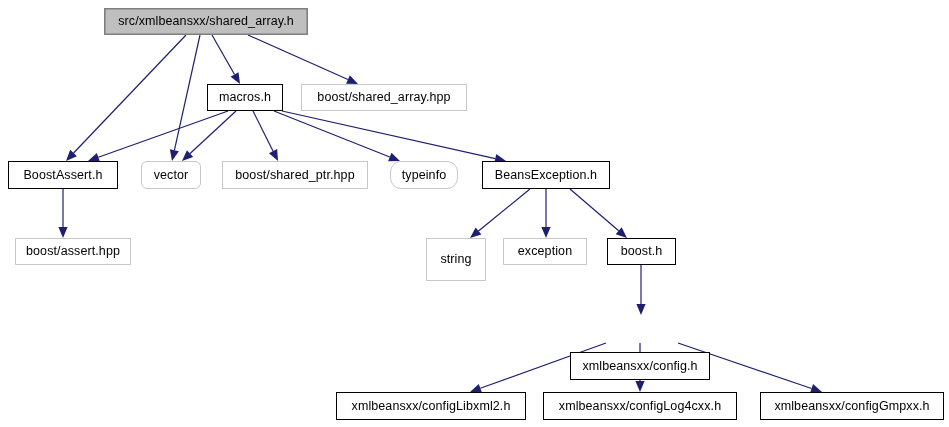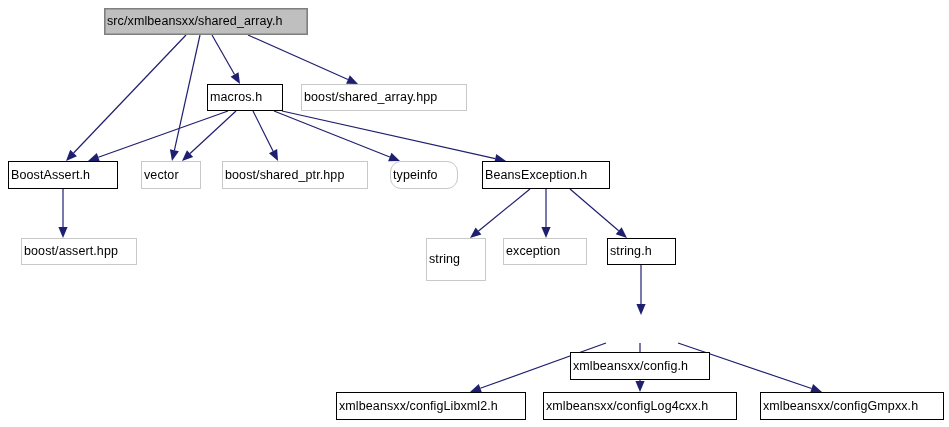--- a/index.html
+++ b/index.html
@@ -21,21 +21,21 @@
     top: 0;
     width: 949px;
     height: 427px;
     pointer-events: none;
   }
   .node {
     position: absolute;
     box-sizing: border-box;
     display: flex;
     align-items: center;
-    justify-content: flex-start;
+    justify-content: center;
     background: #ffffff;
     color: #000000;
     font-size: 12.5px;
     line-height: 1;
     white-space: nowrap;
     letter-spacing: 0.1px;
   }
   .node-root {
     background: #bfbfbf;
     border: 1px solid #7f7f7f;
@@ -132,43 +132,43 @@
       </div>
       <div class="node node-bold" style="left: 207px; top: 84px; width: 76px; height: 27px;">
         <span class="node-label">macros.h</span>
       </div>
       <div class="node node-light" style="left: 301px; top: 84px; width: 166px; height: 27px;">
         <span class="node-label">boost/shared_array.hpp</span>
       </div>
       <div class="node node-bold" style="left: 8px; top: 161px; width: 110px; height: 28px;">
         <span class="node-label">BoostAssert.h</span>
       </div>
-      <div class="node node-light" style="left: 141px; top: 161px; width: 60px; height: 28px;">
+      <div class="node node-light" style="left: 141px; top: 161px; width: 60px; height: 28px; border-radius: 6px;">
         <span class="node-label">vector</span>
       </div>
       <div class="node node-light" style="left: 222px; top: 161px; width: 146px; height: 28px;">
         <span class="node-label">boost/shared_ptr.hpp</span>
       </div>
       <div class="node node-light" style="left: 390px; top: 161px; width: 68px; height: 28px; border-radius: 11px;">
         <span class="node-label">typeinfo</span>
       </div>
       <div class="node node-bold" style="left: 482px; top: 161px; width: 128px; height: 28px;">
         <span class="node-label">BeansException.h</span>
       </div>
-      <div class="node node-light" style="left: 21px; top: 238px; width: 116px; height: 27px;">
+      <div class="node node-light" style="left: 15px; top: 238px; width: 116px; height: 27px;">
         <span class="node-label">boost/assert.hpp</span>
       </div>
       <div class="node node-light" style="left: 426px; top: 238px; width: 60px; height: 43px;">
         <span class="node-label">string</span>
       </div>
       <div class="node node-light" style="left: 503px; top: 238px; width: 84px; height: 27px;">
         <span class="node-label">exception</span>
       </div>
       <div class="node node-bold" style="left: 607px; top: 238px; width: 69px; height: 27px;">
-        <span class="node-label">string.h</span>
+        <span class="node-label">boost.h</span>
       </div>
       <div class="node node-bold" style="left: 570px; top: 315px; width: 140px; height: 28px; margin-top: 37px;">
         <span class="node-label">xmlbeansxx/config.h</span>
       </div>
       <div class="node node-bold" style="left: 336px; top: 392px; width: 190px; height: 28px;">
         <span class="node-label">xmlbeansxx/configLibxml2.h</span>
       </div>
       <div class="node node-bold" style="left: 543px; top: 392px; width: 194px; height: 28px;">
         <span class="node-label">xmlbeansxx/configLog4cxx.h</span>
       </div>

